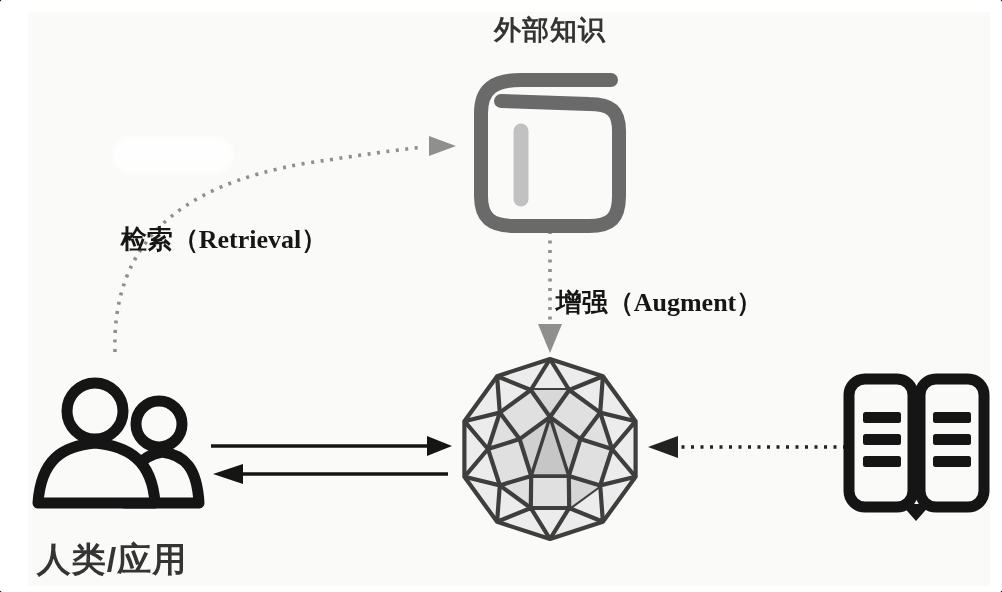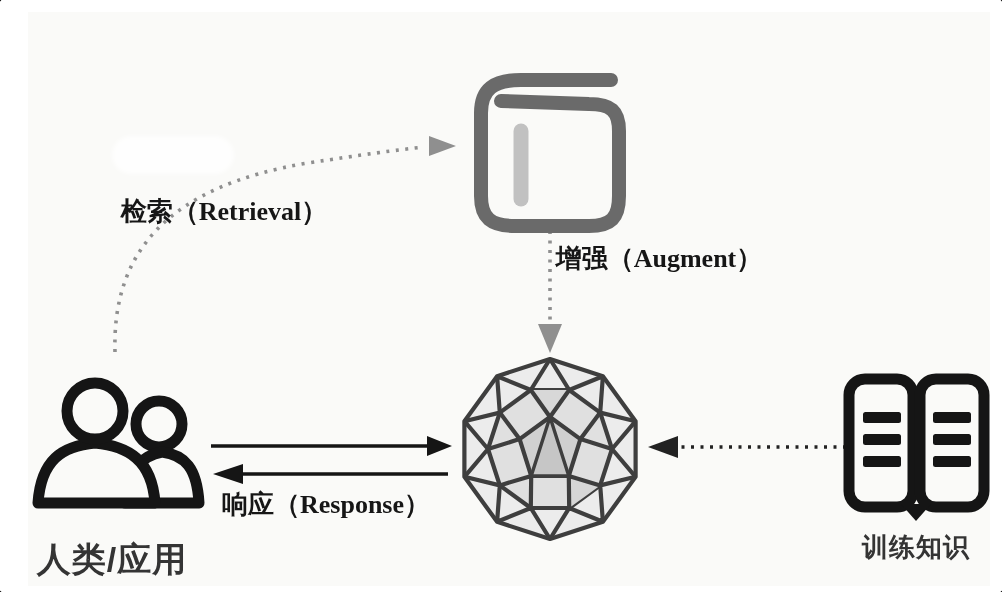--- a/index.html
+++ b/index.html
@@ -7,21 +7,21 @@
          font-family:"Liberation Sans","DejaVu Sans",sans-serif;}
   .panel{position:absolute;left:28px;top:12px;width:962px;height:574px;background:#fafaf8;}
   .frame{position:absolute;inset:-13px;border:7px solid #000;border-radius:30px;pointer-events:none;z-index:9;}
   .wm{position:absolute;left:112px;top:136px;width:122px;height:38px;background:rgba(255,255,255,0.78);
       border-radius:19px;filter:blur(2px);z-index:2;}
   svg.layer{position:absolute;left:0;top:0;z-index:3;}
   .lbl{position:absolute;transform:translate(-50%,-50%);white-space:nowrap;z-index:5;}
   .sans{font-family:"Liberation Sans","DejaVu Sans",sans-serif;font-weight:600;color:#343434;
         font-size:27px;letter-spacing:1px;}
   .serif{font-family:"Liberation Serif","DejaVu Serif",serif;font-weight:700;color:#161616;
-         font-size:26px;}
+         font-size:26px;margin-top:28px;}
 </style>
 </head>
 <body>
 
 <div class="stage">
   <div class="panel"></div>
   <div class="wm"></div>
 
   <svg class="layer" width="1002" height="592" viewBox="0 0 1002 592">
 
@@ -93,21 +93,20 @@
       <polygon points="901,504 916,521 931,504" fill="#151515"></polygon>
       <rect x="863" y="412" width="38" height="11" rx="2.5" fill="#151515"></rect>
       <rect x="863" y="434" width="38" height="11" rx="2.5" fill="#151515"></rect>
       <rect x="863" y="456" width="38" height="11" rx="2.5" fill="#151515"></rect>
       <rect x="933" y="412" width="38" height="11" rx="2.5" fill="#151515"></rect>
       <rect x="933" y="434" width="38" height="11" rx="2.5" fill="#151515"></rect>
       <rect x="933" y="456" width="38" height="11" rx="2.5" fill="#151515"></rect>
     </g>
   </svg>
 
+  <div class="lbl sans" style="left:550px;top:30px">外部知识</div>
   <div class="lbl sans" style="left:112px;top:560px;font-size:34px">人类/应用</div>
-  <div class="lbl sans" style="left:916px;top:547px;font-size:26px">训练知识</div>
 
   <div class="lbl serif" style="left:224px;top:211px">检索（Retrieval）</div>
-  <div class="lbl serif" style="left:659px;top:258px">增强（Augment）</div>
-  <div class="lbl serif" style="left:326px;top:504px">响应（Response）</div>
+  <div class="lbl serif" style="left:659px;top:274px">增强（Augment）</div>
 
   <div class="frame"></div>
 </div>
 
 </body></html>

